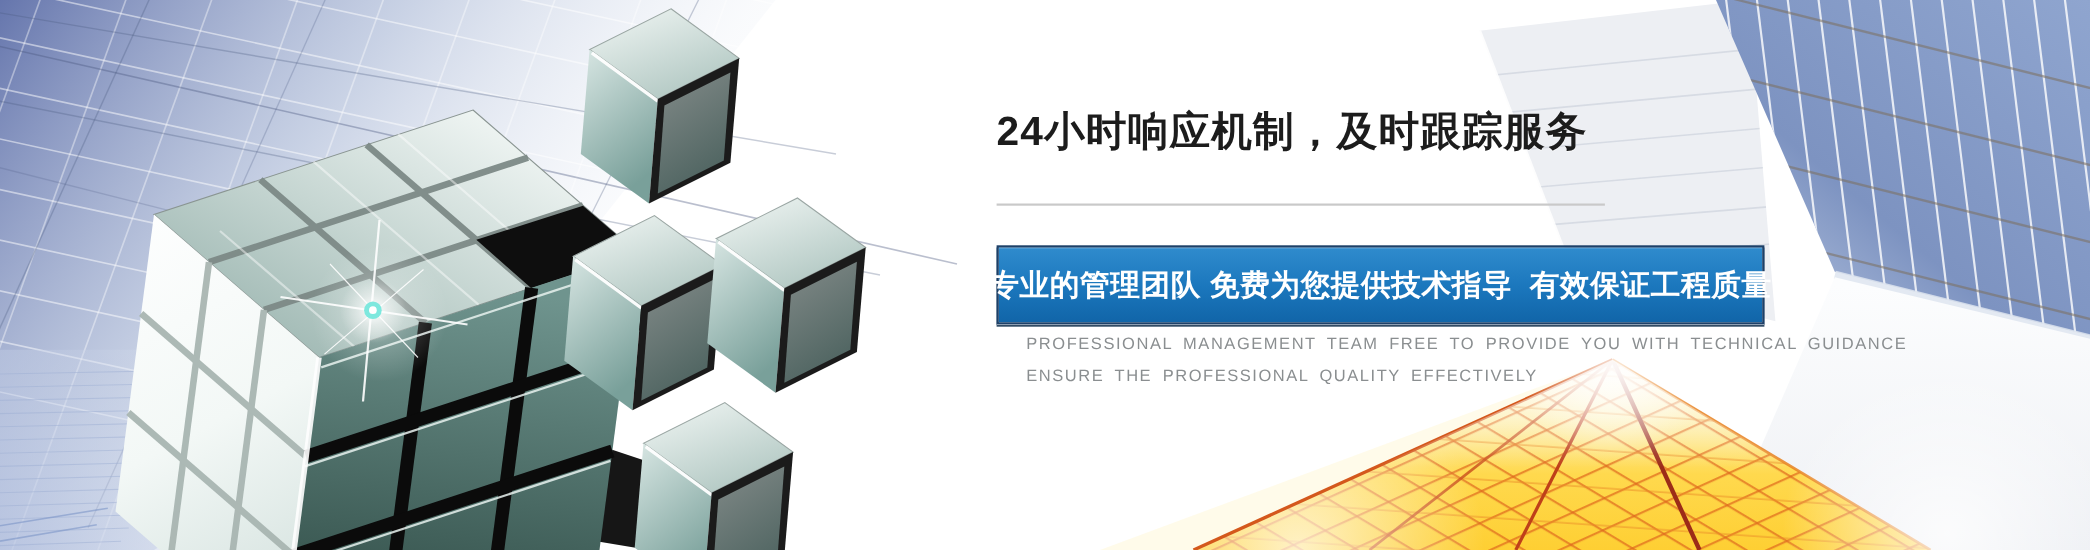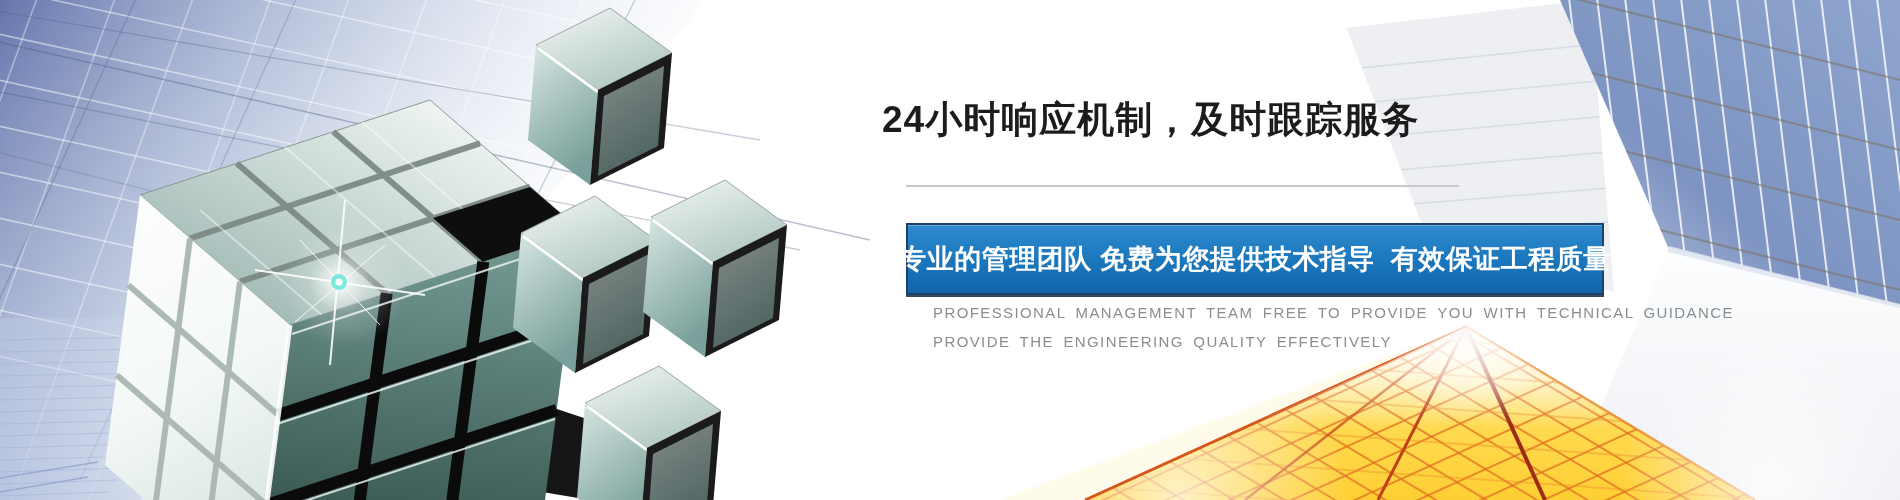--- a/index.html
+++ b/index.html
@@ -11,21 +11,21 @@
     --subtext-text:#8a8e90;
     --divider:#c9c9c9;
   }
   *{margin:0;padding:0;box-sizing:border-box;}
   body{font-family:"Liberation Sans",sans-serif;background:#ffffff;}
   .stage{
     position:relative;width:1900px;height:500px;overflow:hidden;background:#ffffff;
   }
   .gfx{position:absolute;left:0;top:0;width:1900px;height:500px;display:block;}
   .headline{
-    position:absolute;left:882px;top:95px;
+    position:absolute;left:906px;top:95px;
     font-size:37px;font-weight:bold;color:var(--headline-text);
     letter-spacing:1px;white-space:nowrap;
     text-shadow:0 1px 0 rgba(255,255,255,.6);
   }
   .divider{
     position:absolute;left:906px;top:185px;width:553px;height:2px;
     background:var(--divider);
   }
   .tagline{
     position:absolute;left:906px;top:223px;width:698px;height:72px;
@@ -358,16 +358,16 @@
   <div class="headline">24小时响应机制，及时跟踪服务</div>
 
   <div class="divider"></div>
 
   <div class="tagline">
     <span>专业的管理团队 免费为您提供技术指导  有效保证工程质量</span>
   </div>
 
   <div class="subtext">
     <div>PROFESSIONAL MANAGEMENT TEAM FREE TO PROVIDE YOU WITH TECHNICAL GUIDANCE</div>
-    <div>PROVIDE THE ENGINEERING QUALITY EFFECTIVELY</div>
+    <div>ENSURE THE PROFESSIONAL QUALITY EFFECTIVELY</div>
   </div>
 
 </div>
 
 </body></html>

